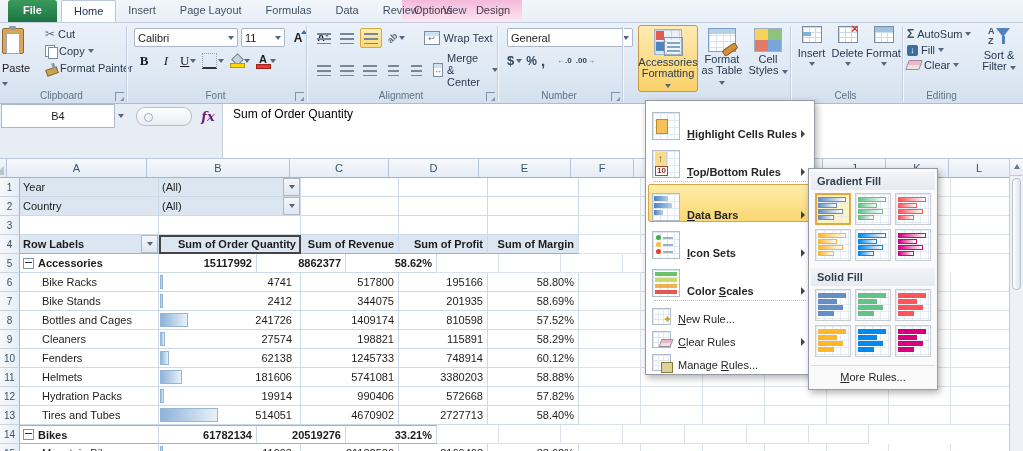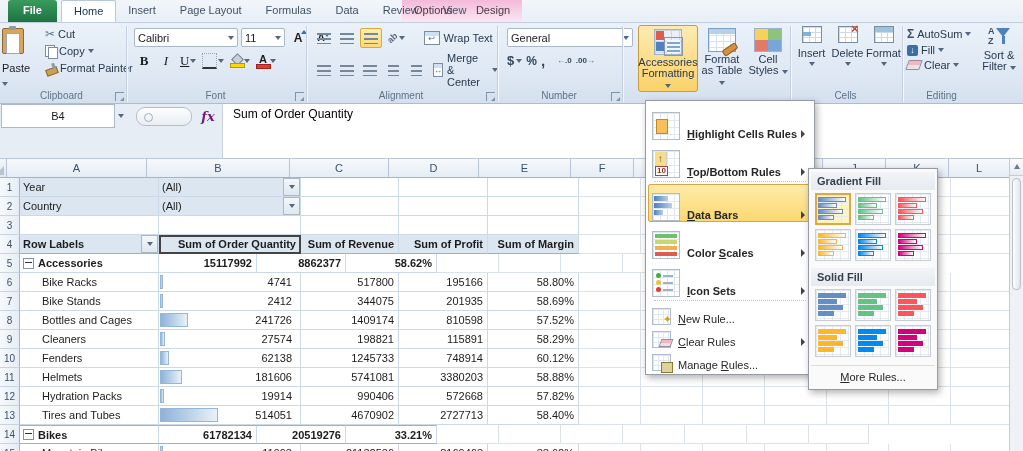--- a/index.html
+++ b/index.html
@@ -803,39 +803,39 @@
       <div class="mi hl">
         <div class="mic ic-databars">
           <i style="top: 2px; width: 14px;"></i>
           <i style="top: 9px; width: 18px;"></i>
           <i style="top: 16px; width: 9px;"></i>
         </div>
         <span class="lbl"><u>D</u>ata Bars</span>
         <span class="sub"><span class="carR"></span></span>
       </div>
       <div class="mi">
-        <div class="mic ic-colorscales">
-          <i style="top: 2px; background: rgb(111, 191, 111);"></i>
-          <i style="top: 8px; background: rgb(199, 217, 106);"></i>
-          <i style="top: 14px; background: rgb(240, 177, 79);"></i>
-          <i style="top: 20px; background: rgb(224, 90, 78);"></i>
-        </div>
-        <span class="lbl">Color <u>S</u>cales</span>
-        <span class="sub"><span class="carR"></span></span>
-      </div>
-      <div class="mi">
         <div class="mic ic-iconsets">
           <i style="top: 3px; background: rgb(63, 174, 73);"></i>
           <u style="top: 5px;"></u>
           <i style="top: 10px; background: rgb(242, 194, 51);"></i>
           <u style="top: 12px;"></u>
           <i style="top: 17px; background: rgb(224, 60, 50);"></i>
           <u style="top: 19px;"></u>
         </div>
         <span class="lbl"><u>I</u>con Sets</span>
+        <span class="sub"><span class="carR"></span></span>
+      </div>
+      <div class="mi">
+        <div class="mic ic-colorscales">
+          <i style="top: 2px; background: rgb(111, 191, 111);"></i>
+          <i style="top: 8px; background: rgb(199, 217, 106);"></i>
+          <i style="top: 14px; background: rgb(240, 177, 79);"></i>
+          <i style="top: 20px; background: rgb(224, 90, 78);"></i>
+        </div>
+        <span class="lbl">Color <u>S</u>cales</span>
         <span class="sub"><span class="carR"></span></span>
       </div>
       <div class="msep"></div>
       <div class="mi small">
         <div class="mic ic-newrule">
           <div class="st">✦</div>
         </div>
         <span class="lbl"><u>N</u>ew Rule...</span>
       </div>
       <div class="mi small">

